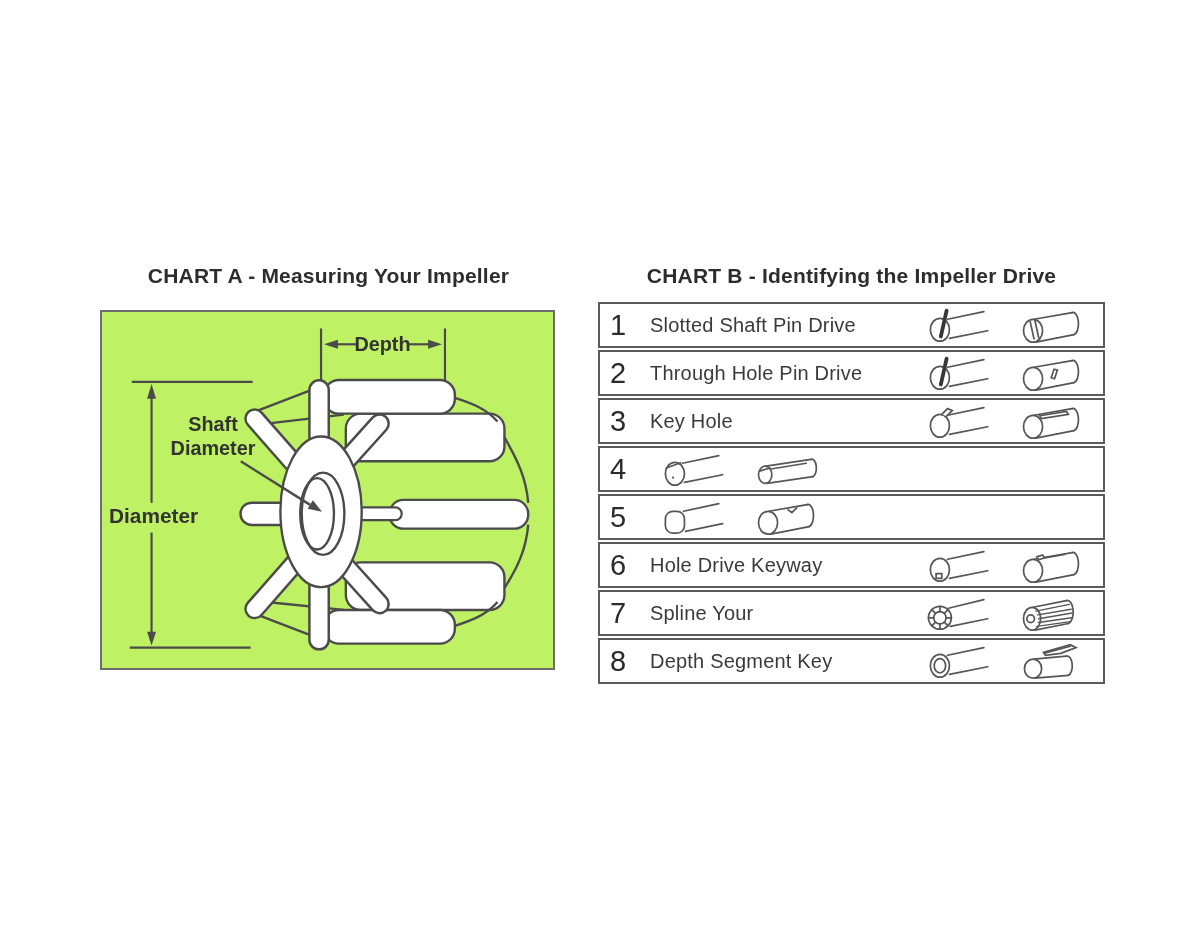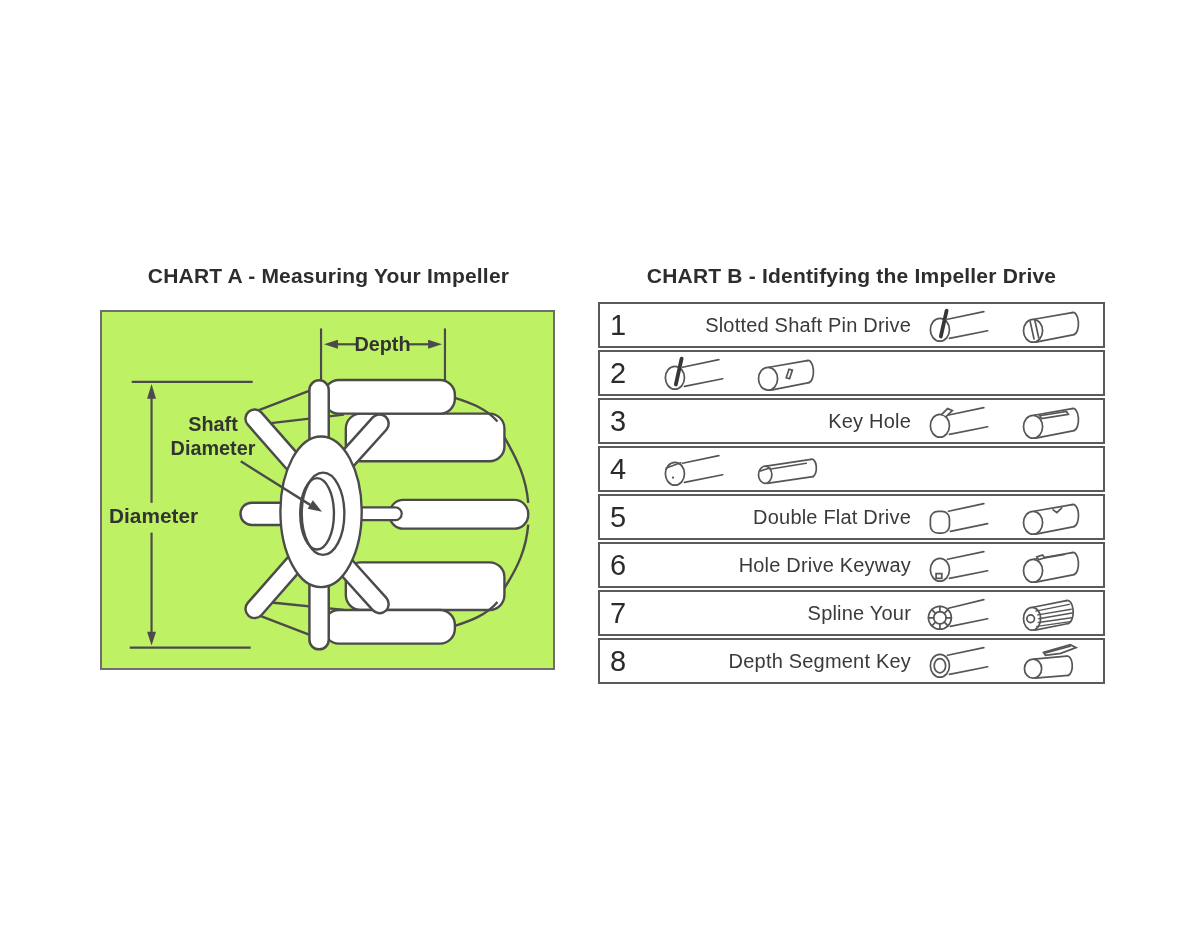--- a/index.html
+++ b/index.html
@@ -11,21 +11,21 @@
   .title-b{left:598px;width:507px;}
   .chart-a-box{position:absolute;left:100px;top:310px;width:455px;height:360px;
                border:2px solid #6e6e6e;box-sizing:border-box;background:#bef264;}
   .chart-a-box svg{display:block;width:100%;height:100%;}
   .diagram text{font-family:"Liberation Sans",sans-serif;fill:#333;font-weight:700;}
   .chart-b-table{position:absolute;left:598px;top:302px;width:507px;
                  display:flex;flex-direction:column;gap:2px;}
   .row{height:46px;box-sizing:border-box;border:2px solid #5a5a5a;background:#fff;
        display:flex;align-items:center;}
   .num{width:36px;margin-left:10px;font-size:29px;color:#2b2b2b;line-height:1;}
-  .label{flex:1;margin-left:4px;font-size:20px;color:#3a3a3a;letter-spacing:.2px;text-align:right;}
+  .label{flex:1;margin-left:4px;font-size:20px;color:#3a3a3a;letter-spacing:.2px;}
   .cell-icon{width:96px;height:44px;display:flex;align-items:center;justify-content:center;}
   .cell-icon svg{width:84px;height:42px;}
   .defs-hidden{position:absolute;width:0;height:0;overflow:hidden;}
 </style>
 </head>
 <body>
 
 <div class="canvas">
 
   <div class="panel-title title-b">CHART B - Identifying the Impeller Drive</div>
@@ -115,20 +115,21 @@
       </span>
       <span class="cell-icon">
         <svg viewBox="0 0 80 44">
             <use href="#slotted-hub-icon"></use>
           </svg>
       </span>
     </div>
 
     <div class="row">
       <span class="num">2</span>
+      <span class="label">Through Hole Pin Drive</span>
       <span class="cell-icon">
         <svg viewBox="0 0 80 44">
             <use href="#pin-shaft-end-icon"></use>
           </svg>
       </span>
       <span class="cell-icon">
         <svg viewBox="0 0 80 44">
             <use href="#through-hole-hub-icon"></use>
           </svg>
       </span>
@@ -158,21 +159,20 @@
       </span>
       <span class="cell-icon">
         <svg viewBox="0 0 80 44">
             <use href="#single-flat-hub-icon"></use>
           </svg>
       </span>
     </div>
 
     <div class="row">
       <span class="num">5</span>
-      <span class="label">Double Flat Drive</span>
       <span class="cell-icon">
         <svg viewBox="0 0 80 44">
             <use href="#double-flat-shaft-end-icon"></use>
           </svg>
       </span>
       <span class="cell-icon">
         <svg viewBox="0 0 80 44">
             <use href="#double-flat-hub-icon"></use>
           </svg>
       </span>

